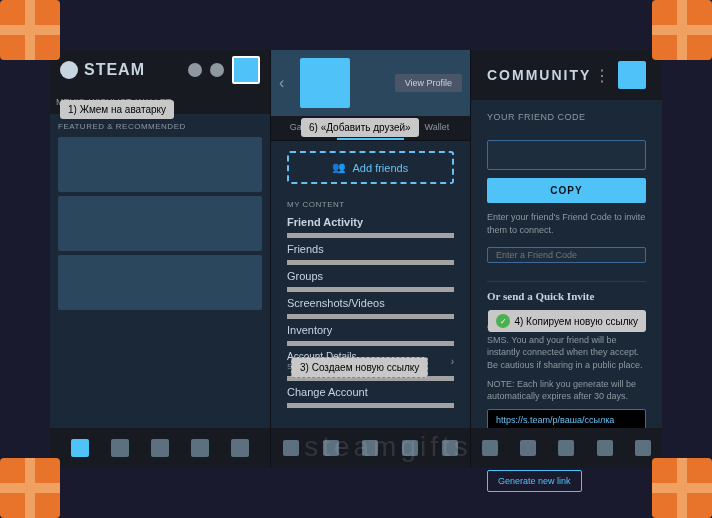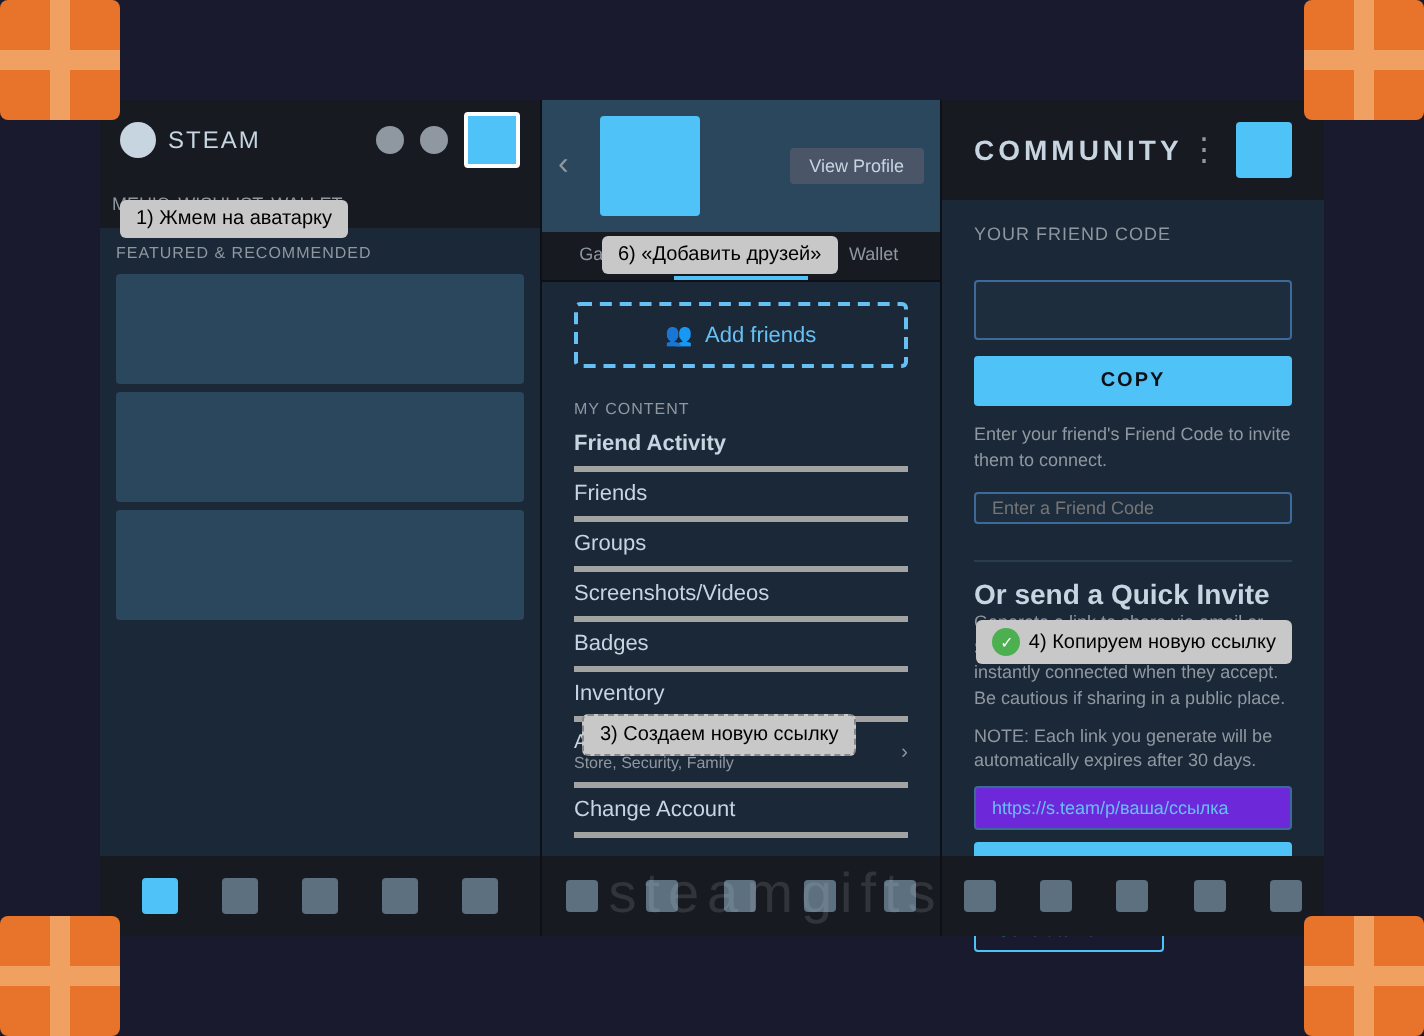--- a/index.html
+++ b/index.html
@@ -149,22 +149,22 @@
     .steam-logo {
       width: 18px;
       height: 18px;
       background: #c7d5e0;
       border-radius: 50%;
       flex-shrink: 0;
     }
 
     .steam-text {
       color: #c7d5e0;
-      font-size: 12px;
-      font-weight: normal;
+      font-size: 16px;
+      font-weight: bold;
       letter-spacing: 1px;
     }
 
     .steam-header-icons {
       margin-left: auto;
       display: flex;
       gap: 8px;
       align-items: center;
     }
 
@@ -368,21 +368,21 @@
       padding: 0 16px;
     }
 
     .menu-item {
       padding: 5px 0;
       font-size: 11px;
       color: #c7d5e0;
       display: flex;
       align-items: center;
       justify-content: space-between;
-      border-bottom: 3px solid #a3a3a3;
+      border-bottom: 5px solid #a3a3a3;
     }
 
     .menu-item.bold {
       font-weight: bold;
     }
 
     .menu-arrow {
       color: #8f98a0;
       font-size: 10px;
     }
@@ -526,34 +526,35 @@
     }
 
     .divider {
       border: none;
       border-top: 1px solid #2a3d4f;
       margin: 8px 0;
     }
 
     .quick-invite-title {
       color: #c7d5e0;
-      font-size: 14px;
+      font-size: 11px;
       font-weight: bold;
-      margin-bottom: 0;
+      margin-bottom: 19px;
+      font-family: Liberation Serif, serif;
     }
 
     .notice-text {
       color: #8f98a0;
       font-size: 9px;
       line-height: 1.4;
       margin-bottom: 6px;
     }
 
     .link-box {
-      background: #6d28d9;
+      background: #000000;
       border: 1px solid #3d6b99;
       color: #66c0f4;
       padding: 5px 8px;
       font-size: 9px;
       border-radius: 2px;
       margin-bottom: 6px;
     }
 
     .generate-section {
       display: flex;
@@ -718,23 +719,20 @@
       <div class="menu-item">
         <span>Friends</span>
       </div>
       <div class="menu-item">
         <span>Groups</span>
       </div>
       <div class="menu-item">
         <span>Screenshots/Videos</span>
       </div>
       <div class="menu-item">
-        <span>Badges</span>
-      </div>
-      <div class="menu-item">
         <span>Inventory</span>
       </div>
       <div class="menu-item">
         <div>
           <div style="font-size:10px;color:#c7d5e0">Account Details</div>
           <div style="font-size:8px;color:#8f98a0">Store, Security, Family</div>
         </div>
         <span class="menu-arrow">›</span>
       </div>
       <div class="menu-item">

